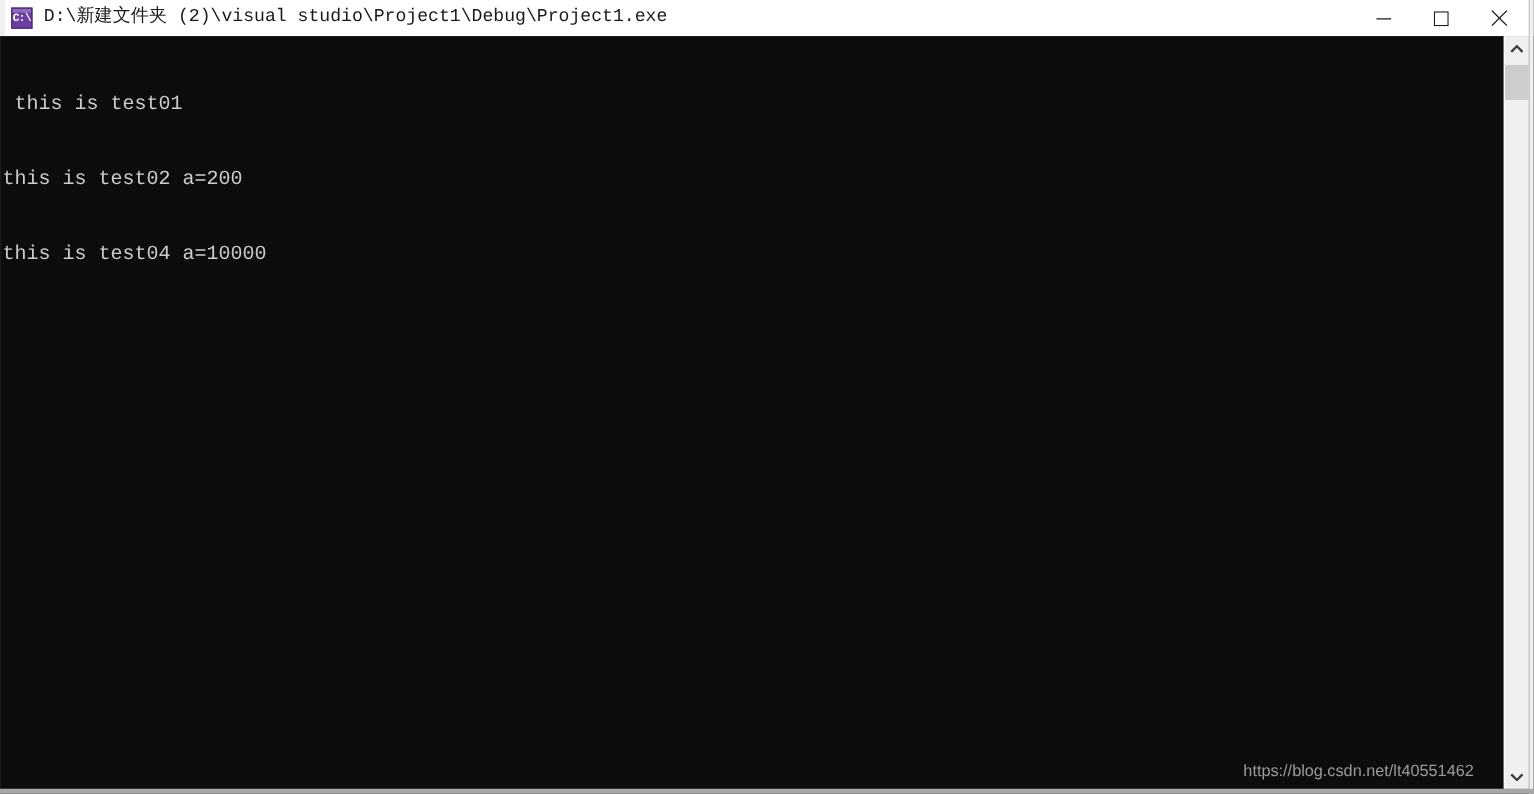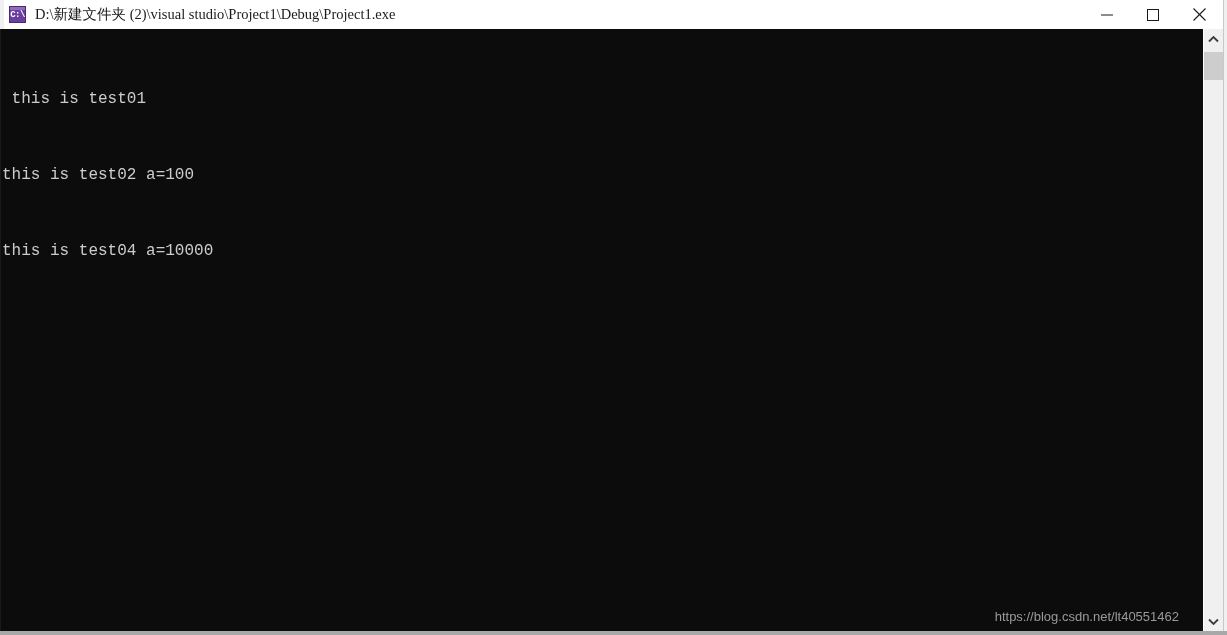--- a/index.html
+++ b/index.html
@@ -67,21 +67,21 @@
     font-family: "Liberation Mono", monospace;
     font-size: 9px;
     font-weight: bold;
     color: #ffffff;
     line-height: 13px;
     letter-spacing: -0.5px;
   }
   #title-text {
     flex: 0 1 auto;
     margin-left: 9px;
-    font-family: Liberation Serif, serif;
+    font-family: Liberation Mono, monospace;
     font-size: 14.5px;
     color: #1a1a1a;
     white-space: nowrap;
     overflow: hidden;
     line-height: 29px;
   }
   #titlebar-spacer {
     flex: 1 1 auto;
   }
   .win-btn {
@@ -113,21 +113,21 @@
   #console-text {
     position: absolute;
     left: 2px;
     top: 4px;
     font-family: "Liberation Mono", "DejaVu Sans Mono", monospace;
     font-size: 16px;
     line-height: 20px;
     color: #cccccc;
     white-space: pre;
   }
-  #console-text .line { white-space: pre; display: block; height: 20px; margin-top: 16px; }
+  #console-text .line { white-space: pre; display: block; height: 20px; }
 
   
   #watermark {
     position: absolute;
     right: 24px;
     bottom: 5px;
     width: 230px;
     text-align: right;
     overflow: hidden;
     white-space: nowrap;
@@ -240,21 +240,21 @@
       <svg width="13" height="13" viewBox="0 0 13 13">
         <line x1="0.5" y1="0.5" x2="12.5" y2="12.5" stroke="#1a1a1a" stroke-width="1.1"></line>
         <line x1="12.5" y1="0.5" x2="0.5" y2="12.5" stroke="#1a1a1a" stroke-width="1.1"></line>
       </svg>
     </button>
   </div>
 
   <div id="console-area">
     <div id="console-text">
       <span class="line"> this is test01</span>
-      <span class="line">this is test02 a=100</span>
+      <span class="line">this is test02 a=200</span>
       <span class="line">this is test04 a=10000</span>
     </div>
 
     <div id="watermark">https://blog.csdn.net/lt40551462</div>
   </div>
 
   <div id="left-frame-console"></div>
 
   <div id="scrollbar">
     <div id="sb-track"></div>

